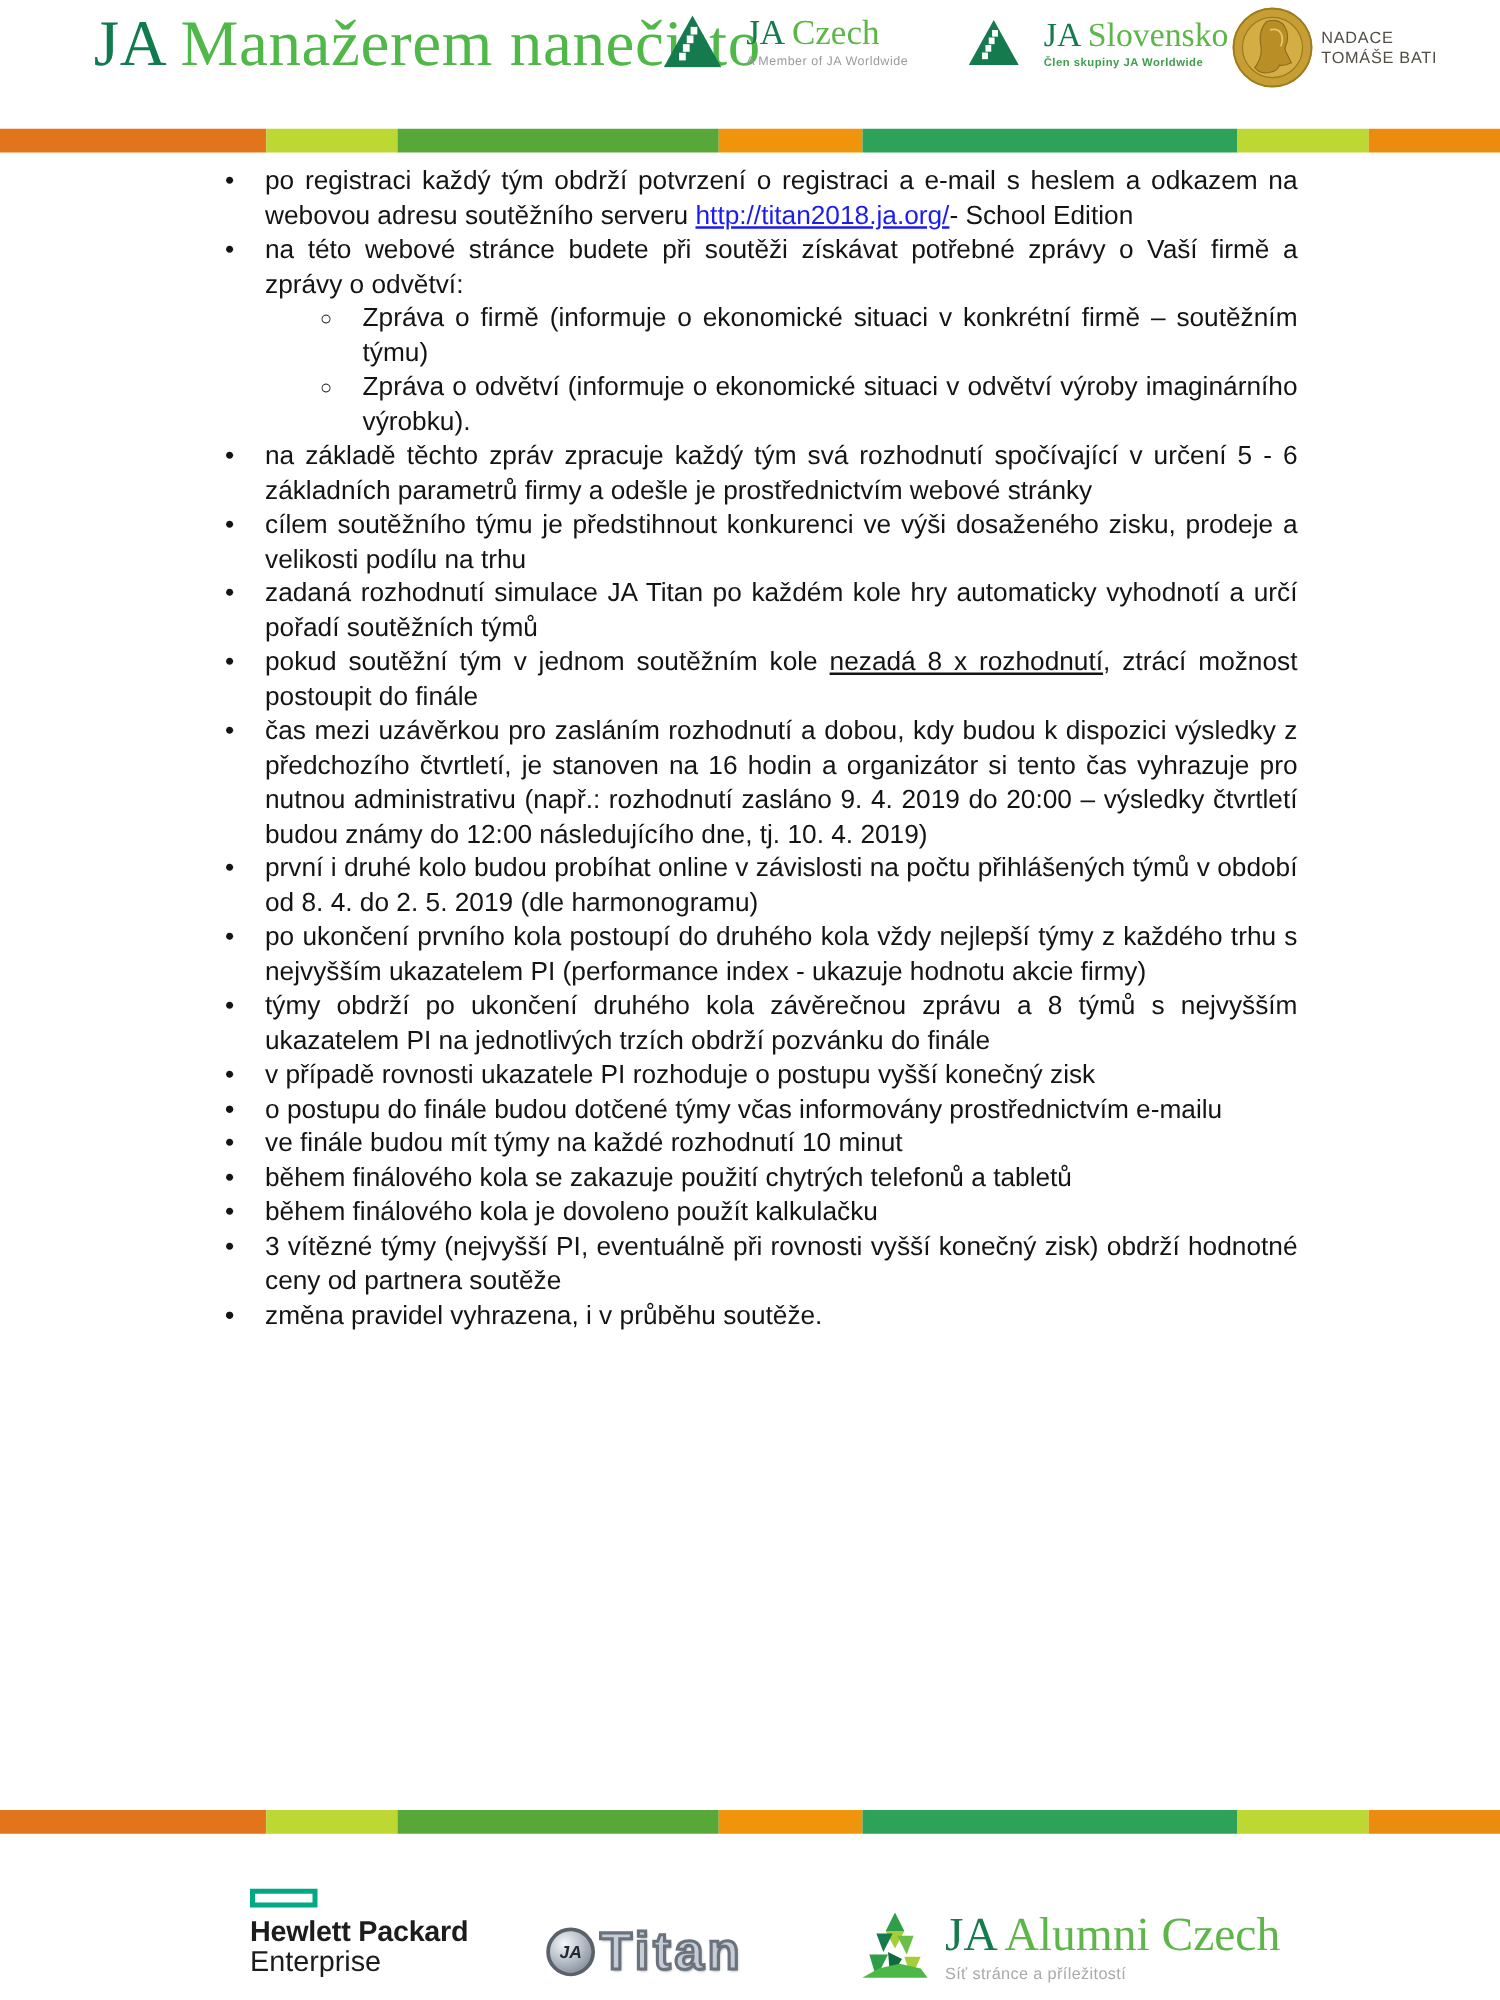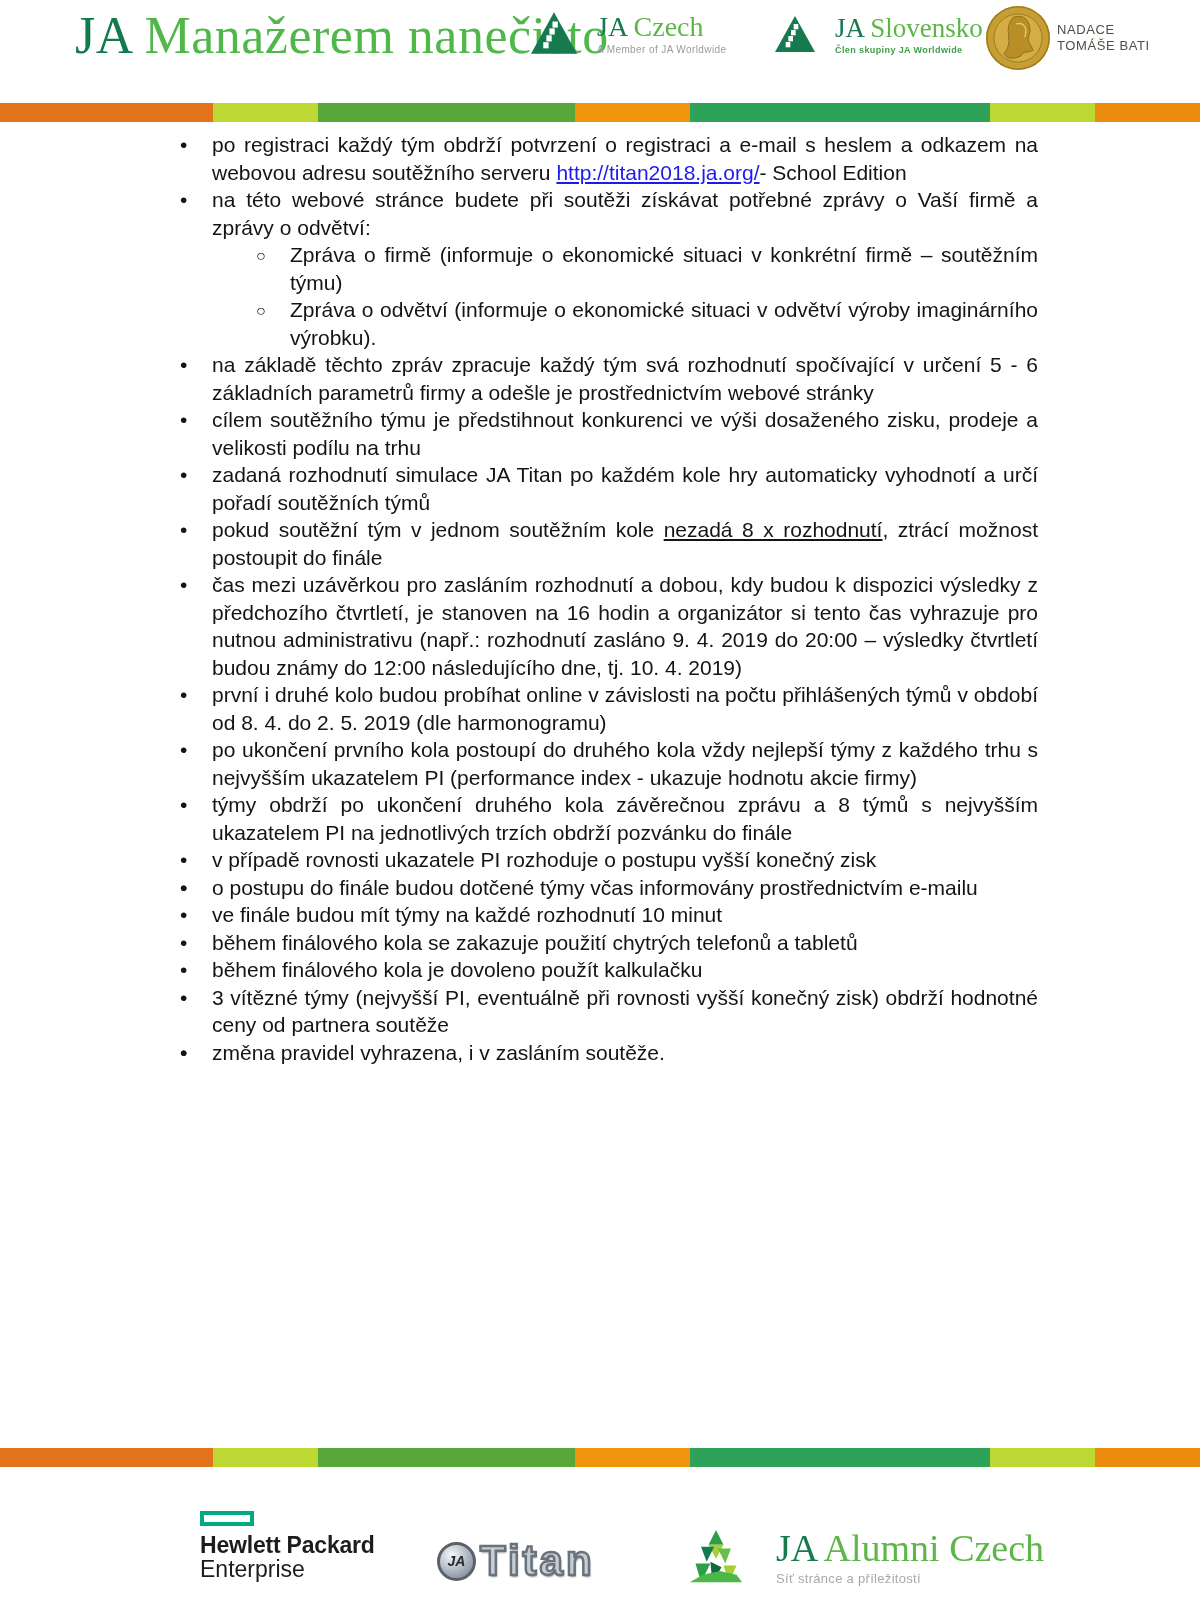--- a/index.html
+++ b/index.html
@@ -68,21 +68,21 @@
     background:radial-gradient(circle at 35% 30%, #f4f7fa, #aab3bd 55%, #717a84);
     border:3px solid #5a6169; display:flex; align-items:center; justify-content:center;
     font-weight:bold; font-style:italic; font-size:14px; color:#23282e;
   }
   .titan-name {
     margin-left:4px; font-weight:bold; font-size:42px; letter-spacing:3px;
     color:#c6cdd6; -webkit-text-stroke:2.5px #6a727c;
     text-shadow:1px 2px 2px rgba(60,65,72,0.55);
   }
 
-  .alumni { position:absolute; left:688px; top:1528px; display:flex; align-items:flex-start;gap:20px; }
+  .alumni { position:absolute; left:688px; top:1528px; display:flex; align-items:flex-start; }
   .alumni-text { margin-left:12px; }
   .alumni-wordmark { font-family:"Liberation Serif", serif; font-size:38px; line-height:40px; white-space:nowrap; }
   .alumni-wordmark .ja { color:#157a4d; }
   .alumni-wordmark .nm { color:#5cb648; }
   .alumni-tagline { font-size:13px; color:#a9a9a9; margin-top:3px; letter-spacing:0.3px; }
 
   .icon { flex:none; }
 </style>
 </head>
 <body>
@@ -164,21 +164,21 @@
         <li class="l1"><span class="marker">•</span><span>po ukončení prvního kola postoupí do druhého kola vždy nejlepší týmy z každého trhu s nejvyšším ukazatelem PI (performance index - ukazuje hodnotu akcie firmy)</span></li>
         <li class="l1"><span class="marker">•</span><span>týmy obdrží po ukončení druhého kola závěrečnou zprávu a 8 týmů s nejvyšším ukazatelem PI na jednotlivých trzích obdrží pozvánku do finále</span></li>
         <li class="l1"><span class="marker">•</span><span>v případě rovnosti ukazatele PI rozhoduje o postupu vyšší konečný zisk</span></li>
         <li class="l1"><span class="marker">•</span></li>
         <li class="l1"><span class="marker">•</span><span>o postupu do finále budou dotčené týmy včas informovány prostřednictvím e-mailu</span></li>
         <li class="l1"><span class="marker">•</span><span>ve finále budou mít týmy na každé rozhodnutí 10 minut</span></li>
         <li class="l1"><span class="marker">•</span><span>během finálového kola se zakazuje použití chytrých telefonů a tabletů</span></li>
         <li class="l1"><span class="marker">•</span><span>během finálového kola je dovoleno použít kalkulačku</span></li>
         <li class="l1"><span class="marker">•</span><span>3 vítězné týmy (nejvyšší PI, eventuálně při rovnosti vyšší konečný zisk) obdrží hodnotné ceny od partnera soutěže</span></li>
         <li class="l1"><span class="marker">•</span></li>
-        <li class="l1"><span class="marker">•</span><span>změna pravidel vyhrazena, i v zasláním soutěže.</span></li>
+        <li class="l1"><span class="marker">•</span><span>změna pravidel vyhrazena, i v průběhu soutěže.</span></li>
       </ul>
   </div>
 
   <div class="stripe-bar bottom">
       <div style="width: 213px; background: rgb(226, 117, 28);"></div>
       <div style="width: 105px; background: rgb(189, 215, 51);"></div>
       <div style="width: 257px; background: rgb(88, 168, 57);"></div>
       <div style="width: 115px; background: rgb(240, 148, 12);"></div>
       <div style="width: 300px; background: rgb(46, 162, 88);"></div>
       <div style="width: 105px; background: rgb(189, 215, 51);"></div>

